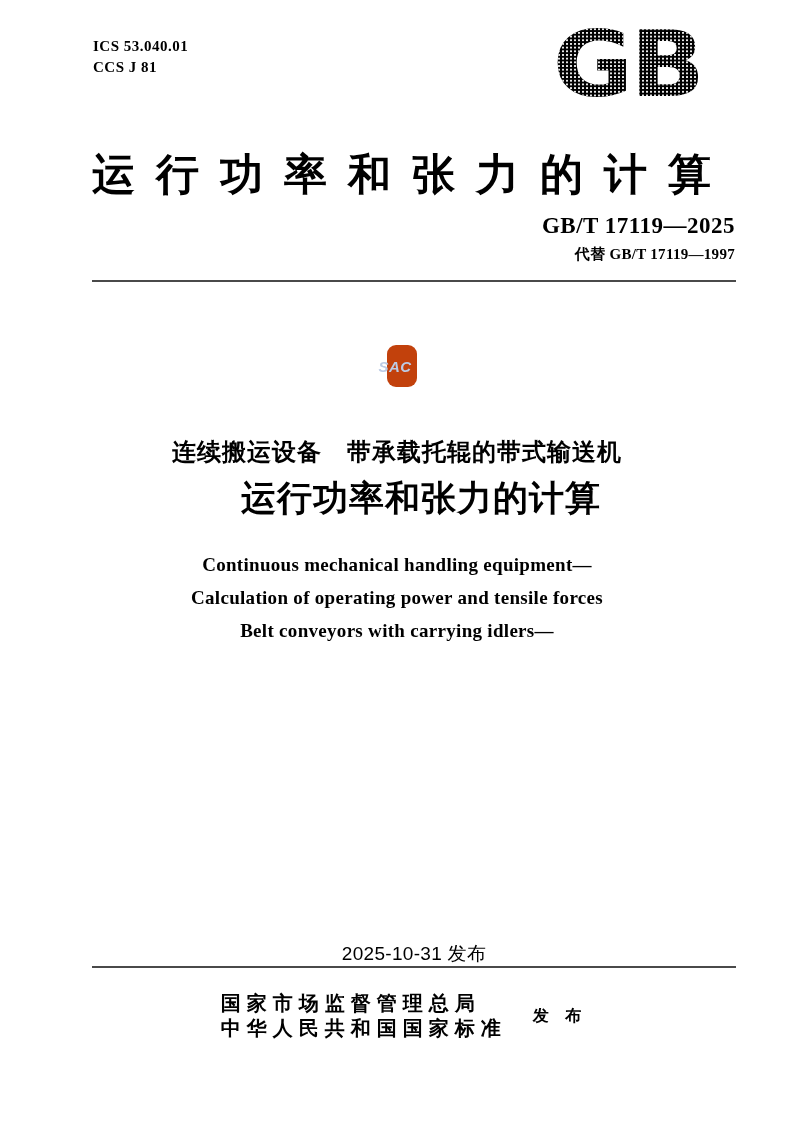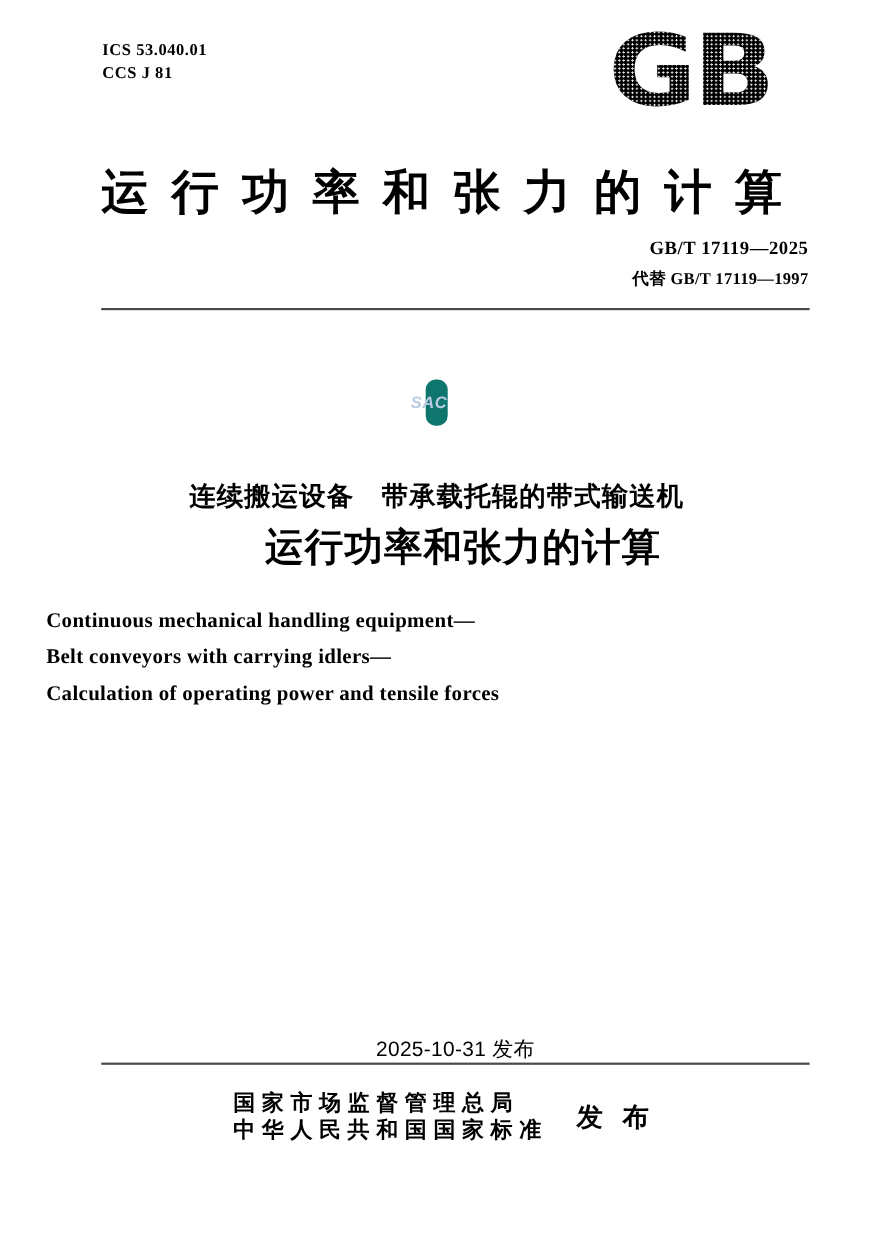--- a/index.html
+++ b/index.html
@@ -67,21 +67,21 @@
   
   .std-num {
     position: absolute;
     right: 59px;
     top: 212px;
     text-align: right;
   }
   .std-num .num-main {
     font-family: "Liberation Serif", serif;
     font-weight: bold;
-    font-size: 17px;
+    font-size: 23px;
     line-height: 28px;
     letter-spacing: 0.5px;
   }
   .std-num .num-replaces {
     font-family: "Liberation Serif", serif;
     font-weight: bold;
     font-size: 15px;
     line-height: 20px;
     margin-top: 4px;
     letter-spacing: 0.3px;
@@ -95,24 +95,24 @@
     background: #4a4a4a;
   }
   .rule-top { top: 280px; }
   .rule-bottom { top: 966px; }
 
   
   .sac-watermark {
     position: absolute;
     left: 387px;
     top: 345px;
-    width: 20px;
+    width: 30px;
     height: 42px;
     border-radius: 9px;
-    background: #0f766e;
+    background: #c2410c;
     display: flex;
     align-items: center;
     justify-content: center;
   }
   .sac-watermark span {
     font-family: "Liberation Sans", sans-serif;
     font-weight: bold;
     font-style: italic;
     font-size: 15px;
     letter-spacing: 0.5px;
@@ -143,21 +143,21 @@
     margin-top: 2px;
     margin-left: 48px;
   }
 
   
   .en-title {
     position: absolute;
     left: 42px;
     top: 548px;
     width: 710px;
-    text-align: left;
+    text-align: center;
     font-family: "Liberation Serif", serif;
     font-weight: bold;
     font-size: 19px;
     line-height: 33px;
     letter-spacing: 0.3px;
   }
 
   
   .dates-row {
     position: absolute;
@@ -188,23 +188,23 @@
   .issuer-names {
     font-family: "Liberation Serif", serif;
     font-weight: bold;
     font-size: 20px;
     line-height: 25px;
     letter-spacing: 6px;
     text-align: justify;
     white-space: nowrap;
   }
   .publish-label {
-    font-family: Liberation Serif, serif;
-    font-weight: bold;
-    font-size: 24px;
+    font-family: Liberation Sans, sans-serif;
+    font-weight: bold;
+    font-size: 16px;
     letter-spacing: 6px;
     white-space: nowrap;
   }
 </style>
 </head>
 <body>
 
 <div class="page">
 
   <div class="ics-block">
@@ -227,22 +227,22 @@
     <span>SAC</span>
   </div>
 
   <div class="cn-title">
     <div class="zh1">连续搬运设备　带承载托辊的带式输送机</div>
     <div class="zh2">运行功率和张力的计算</div>
   </div>
 
   <div class="en-title">
     <div>Continuous mechanical handling equipment—</div>
+    <div>Calculation of operating power and tensile forces</div>
     <div>Belt conveyors with carrying idlers—</div>
-    <div>Calculation of operating power and tensile forces</div>
   </div>
 
   <div class="dates-row">
     <span>2025-10-31 发布</span>
   </div>
 
   <div class="rule rule-bottom"></div>
 
   <div class="issuer-row">
     <div class="issuer-names">

